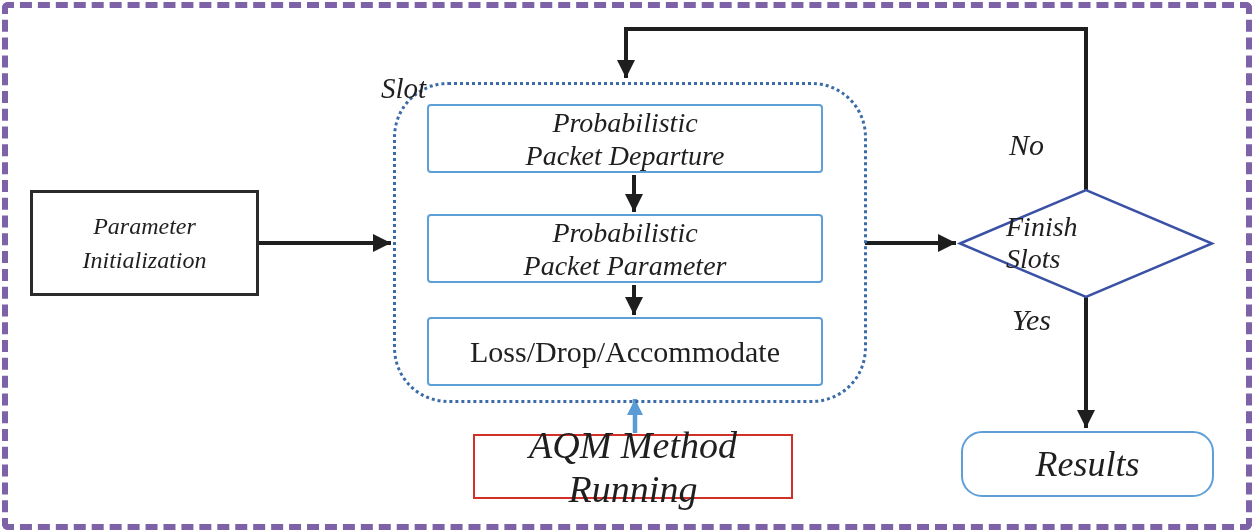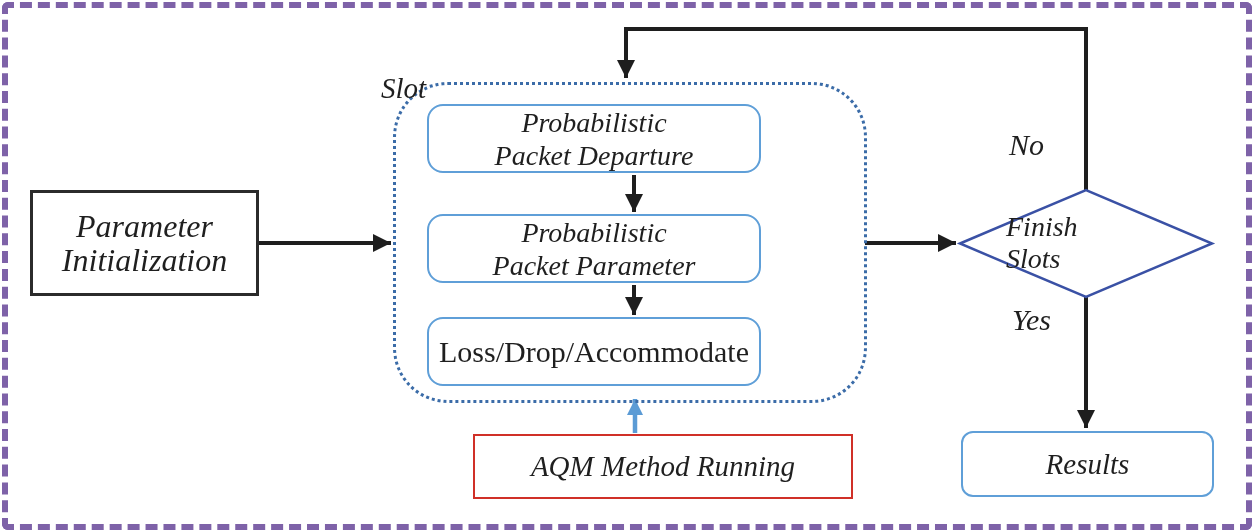--- a/index.html
+++ b/index.html
@@ -28,53 +28,53 @@
   
   .node{
     position:absolute;z-index:2;
     display:flex;flex-direction:column;align-items:center;justify-content:center;
     text-align:center;background:#ffffff;box-sizing:border-box;
     font-style:italic;
   }
   .param-box{
     left:30px;top:190px;width:229px;height:106px;
     border:3px solid #2b2b2b;
-    font-size:32px;line-height:34px;
+    font-size:24px;line-height:34px;
   }
   .slot-container{
     position:absolute;z-index:1;
     left:393px;top:82px;width:474px;height:321px;
     border:3px dotted var(--color-dotted-blue,#3b6ca8);
     border-radius:55px;box-sizing:border-box;
     background:transparent;
   }
   .slot-label{
     position:absolute;z-index:2;
     left:381px;top:72px;
     font-size:29px;font-style:italic;
   }
   .step-box{
-    left:427px;width:334px;height:69px;
+    left:427px;width:396px;height:69px;
     border:2.5px solid var(--color-box-blue,#5f9fd8);
-    border-radius:16px;
+    border-radius:4px;
     font-size:28px;line-height:33px;
   }
   .step-1{top:104px;}
   .step-2{top:214px;}
   .step-3{top:317px;font-style:normal;font-size:30px;text-align:right;}
   .aqm-box{
-    left:473px;top:434px;width:380px;height:65px;
+    left:473px;top:434px;width:320px;height:65px;
     border:2.5px solid var(--color-red,#d03028);
-    font-size:29px;
+    font-size:38px;
   }
   .results-box{
     left:961px;top:431px;width:253px;height:66px;
     border:2.5px solid var(--color-box-blue,#5f9fd8);
-    border-radius:12px;
-    font-size:29px;
+    border-radius:21px;
+    font-size:36px;
   }
   .decision-label{
     position:absolute;z-index:2;
     left:1006px;top:211px;width:160px;
     text-align:left;font-style:italic;
     font-size:28px;line-height:32px;
     background:transparent;
   }
   .edge-label{
     position:absolute;z-index:2;

